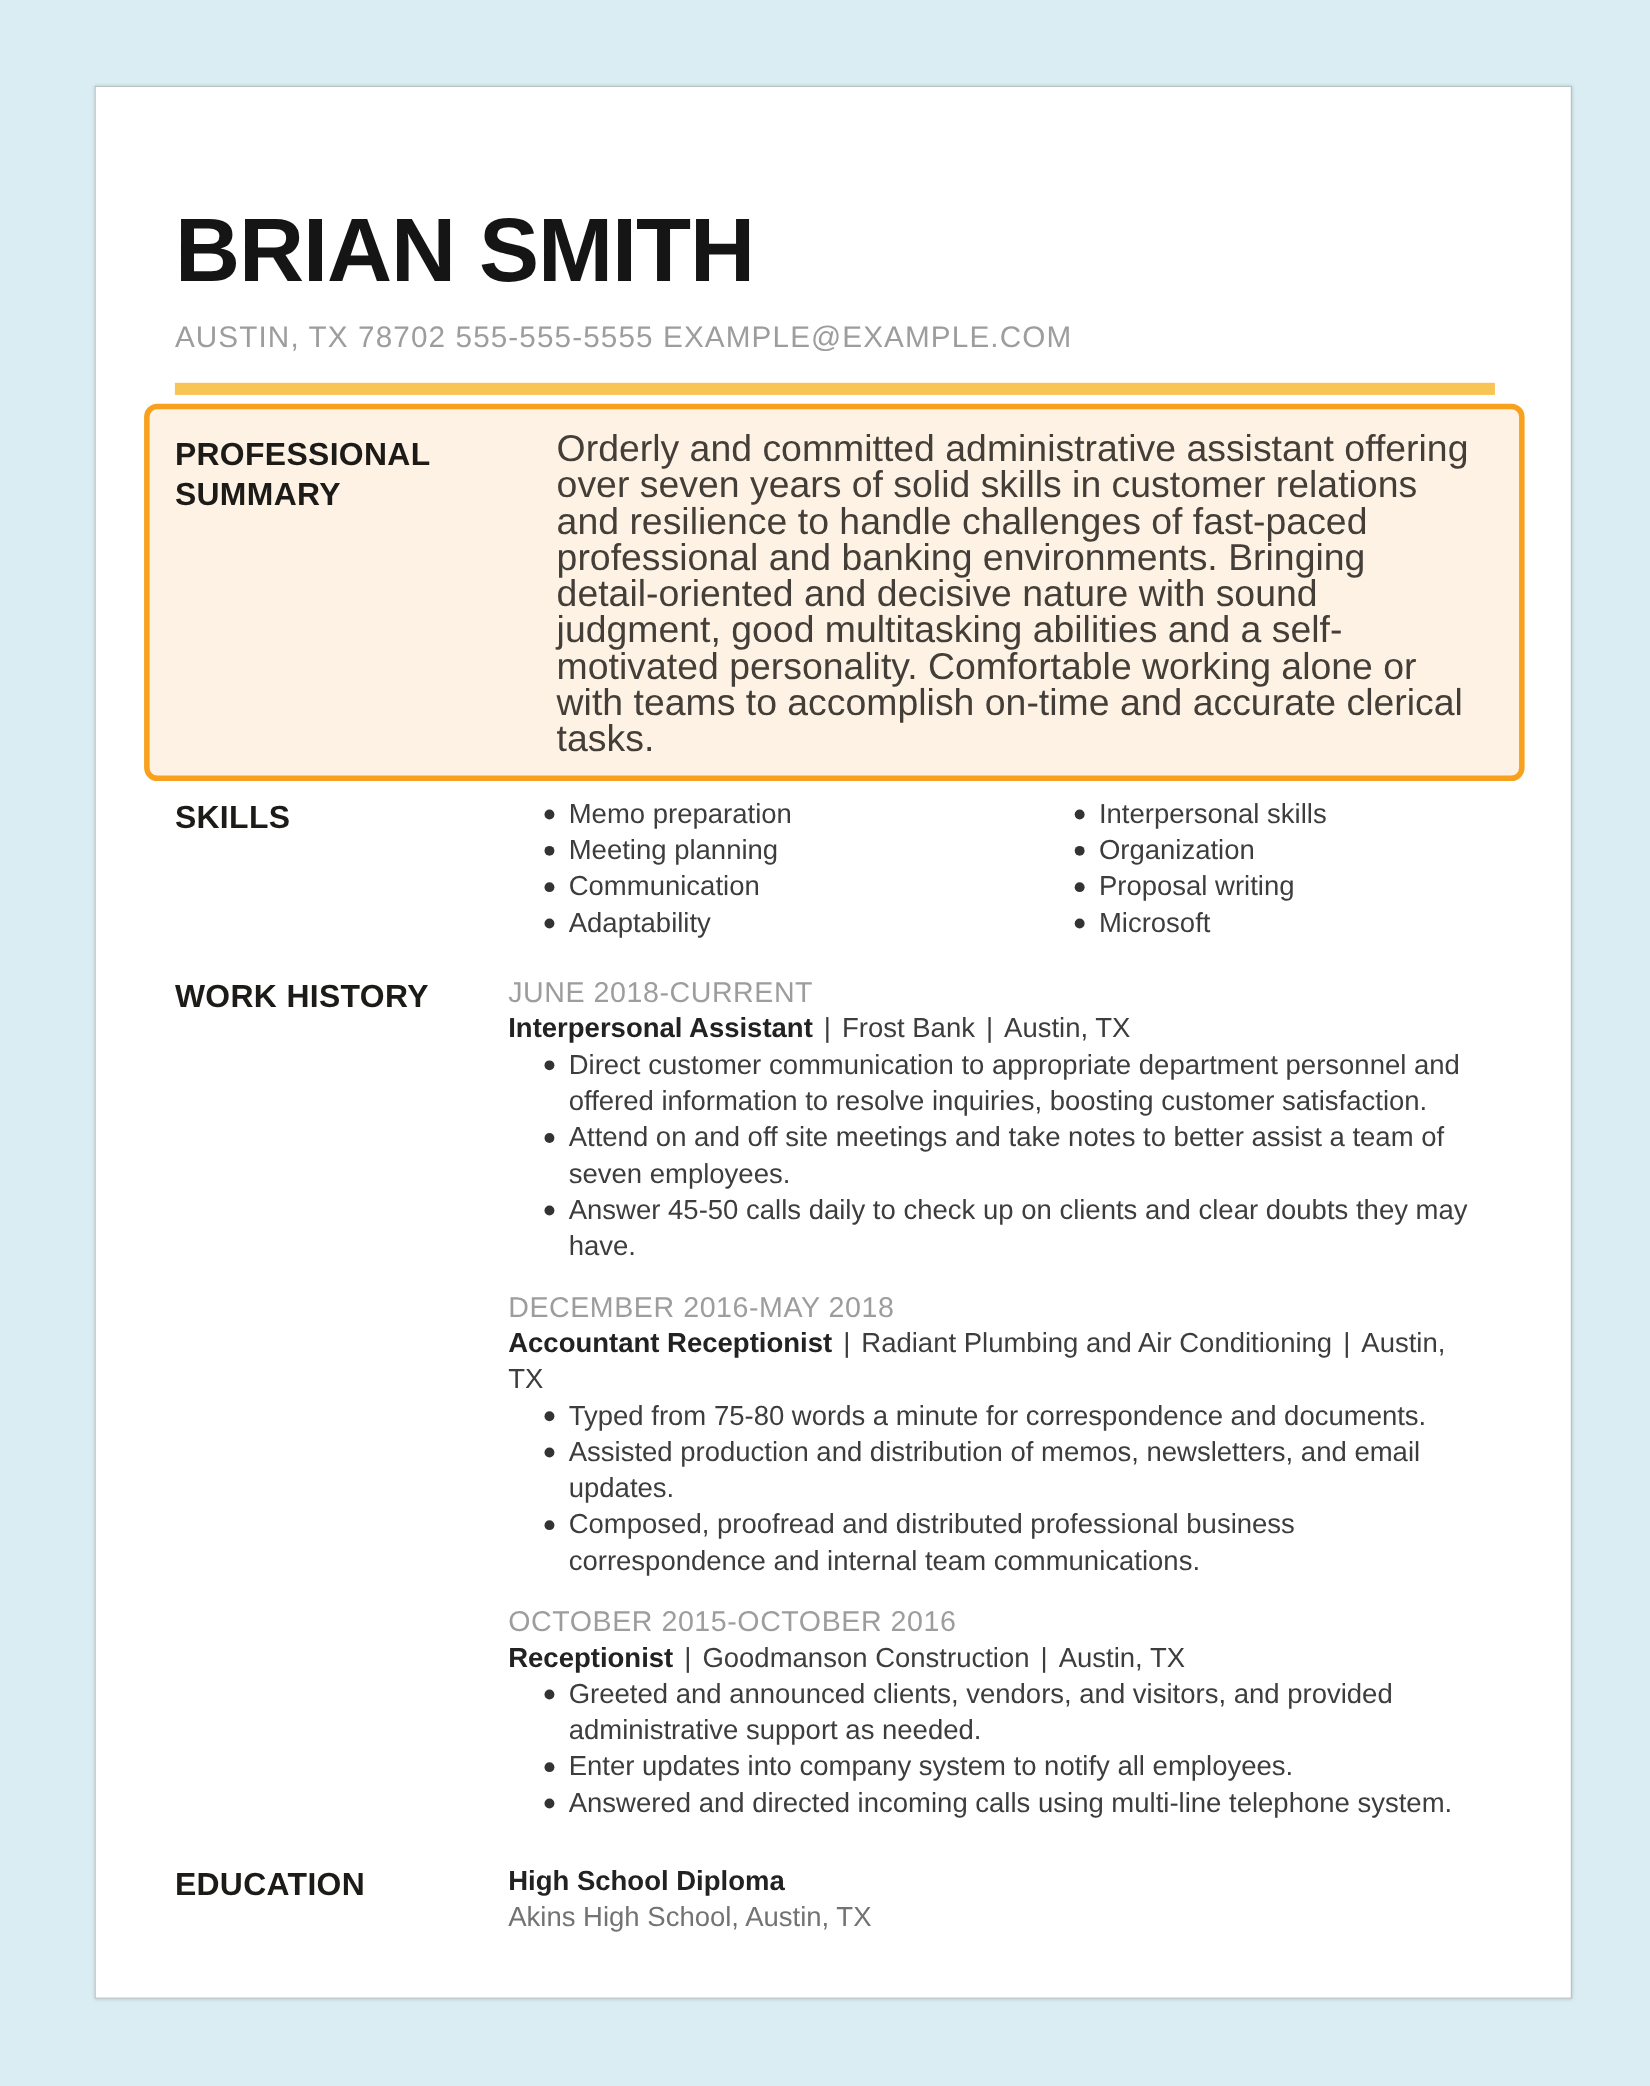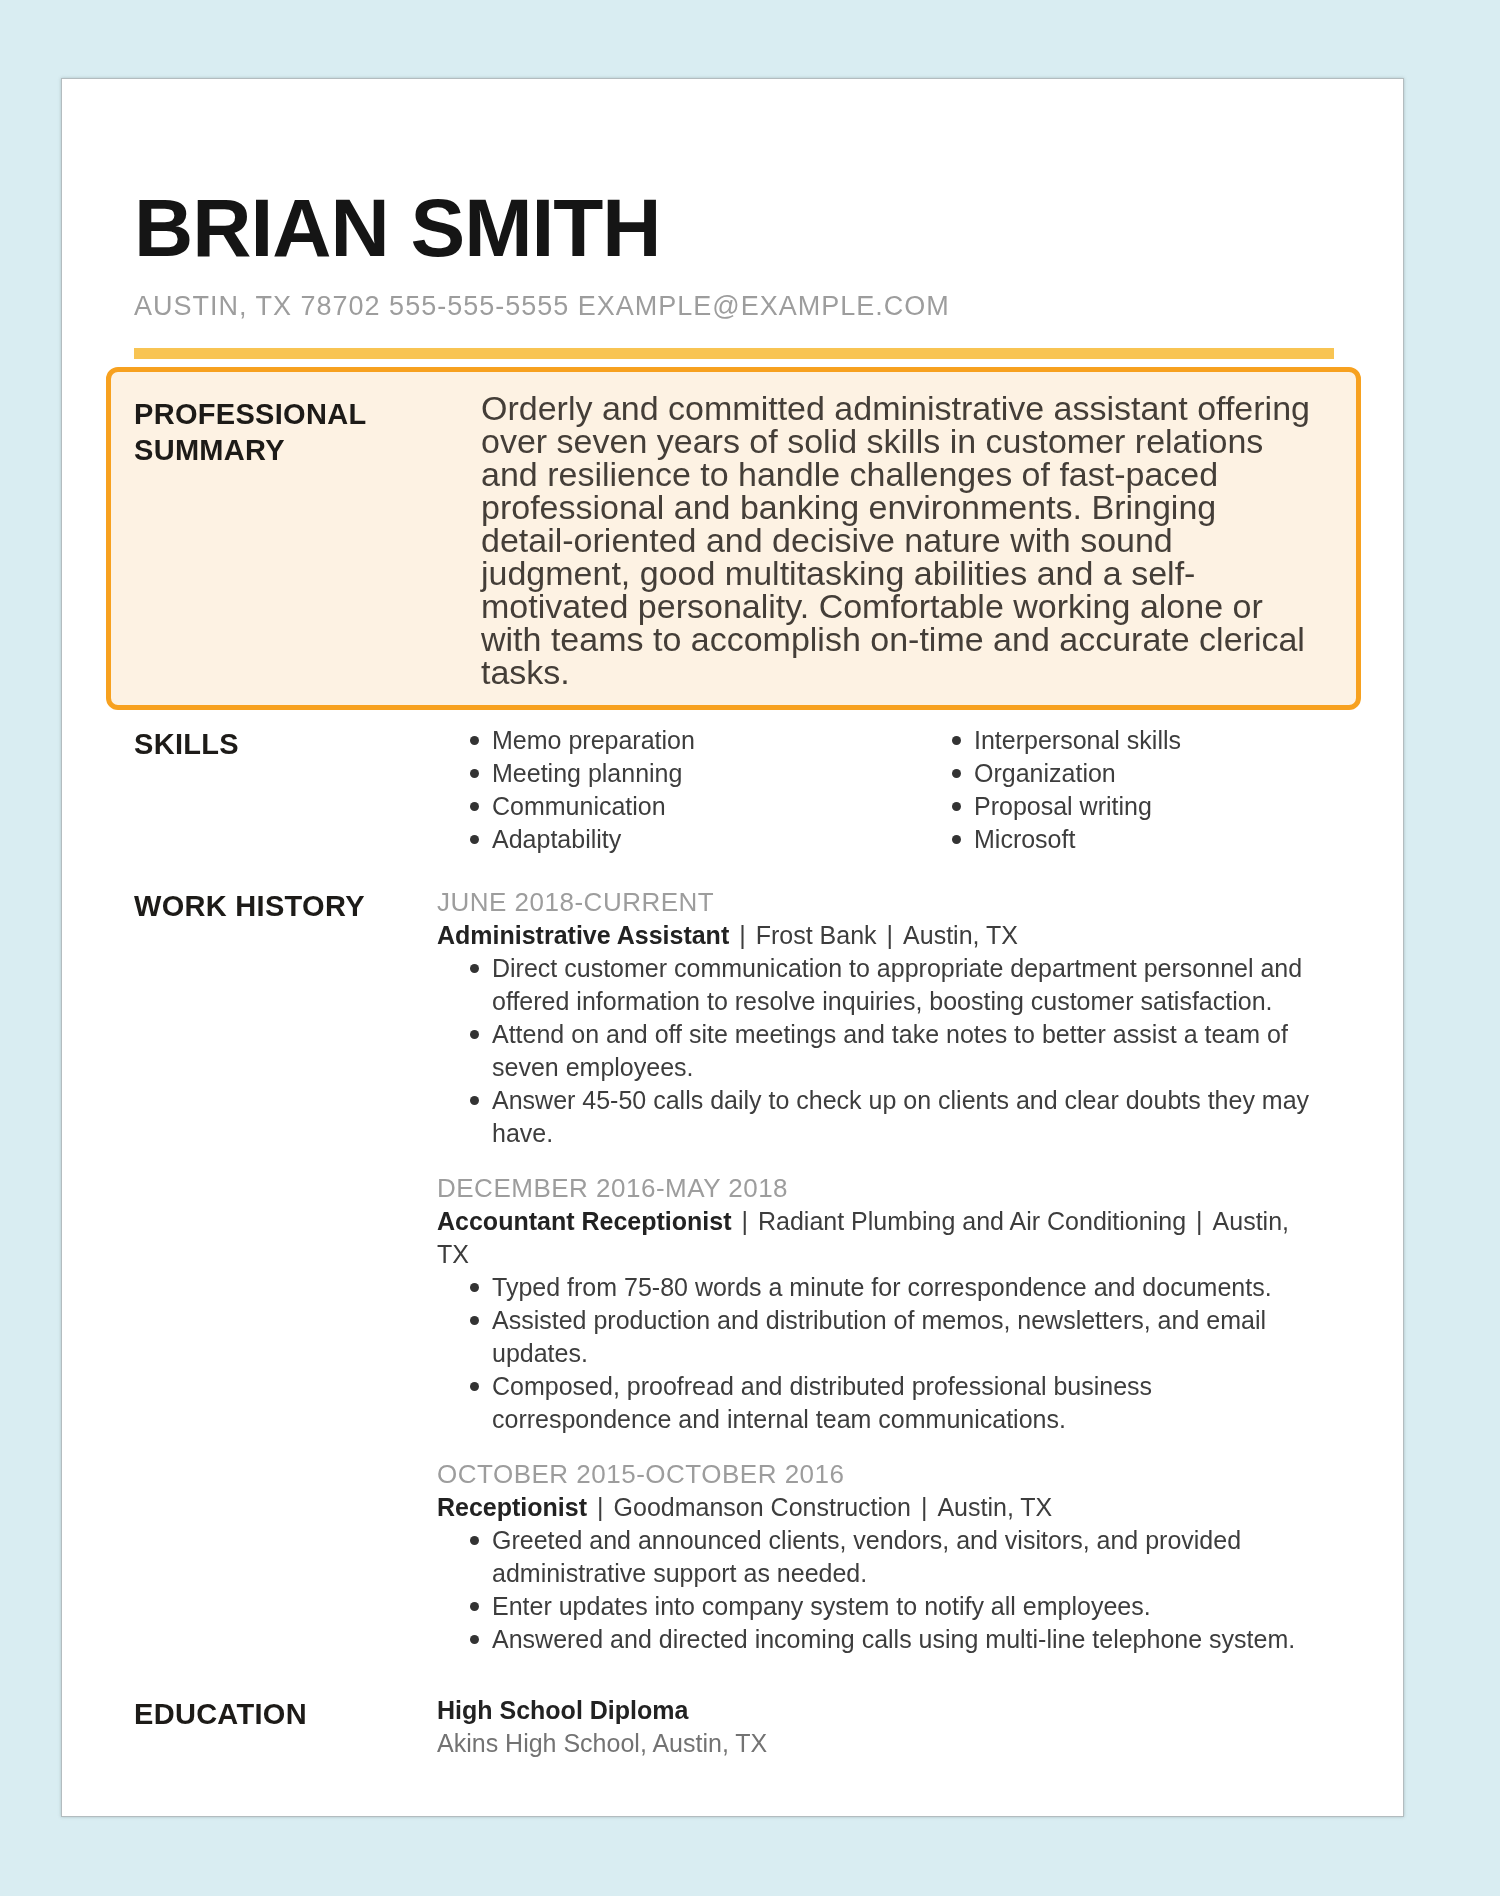--- a/index.html
+++ b/index.html
@@ -4,21 +4,21 @@
 <style>
   html,body{margin:0;padding:0;}
   body{
     width:1500px;height:1896px;
     background:var(--background,#d9edf2);
     font-family:"Liberation Sans","DejaVu Sans",sans-serif;
     overflow:hidden;
   }
   .canvas{position:relative;width:1500px;height:1896px;}
   .page{
-    position:absolute;left:61px;top:78px;
+    position:absolute;left:86px;top:78px;
     width:1343px;height:1739px;
     background:var(--page,#ffffff);
     border:1px solid #b3bcbf;
     box-shadow:0 0 3px rgba(90,110,115,.35);
     box-sizing:border-box;
     padding:0 81px 0 72px;
   }
   
   .name{
     margin:108px 0 0 0;
@@ -125,21 +125,21 @@
       </div>
     </section>
 
     <section class="row work-row">
       <h2>WORK HISTORY</h2>
       <div>
 
         <article class="job">
           <div class="job-dates">JUNE 2018-CURRENT</div>
           <div class="job-title-line">
-            <span class="job-title">Administrative Assistant</span><span class="sep">|</span><span>Frost Bank</span><span class="sep">|</span><span>Austin, TX</span>
+            <span class="job-title">Interpersonal Assistant</span><span class="sep">|</span><span>Frost Bank</span><span class="sep">|</span><span>Austin, TX</span>
           </div>
           <ul class="bullets">
             <li>Direct customer communication to appropriate department personnel and offered information to resolve inquiries, boosting customer satisfaction.</li>
             <li>Attend on and off site meetings and take notes to better assist a team of seven employees.</li>
             <li>Answer 45-50 calls daily to check up on clients and clear doubts they may have.</li>
           </ul>
         </article>
 
         <article class="job">
           <div class="job-dates">DECEMBER 2016-MAY 2018</div>

